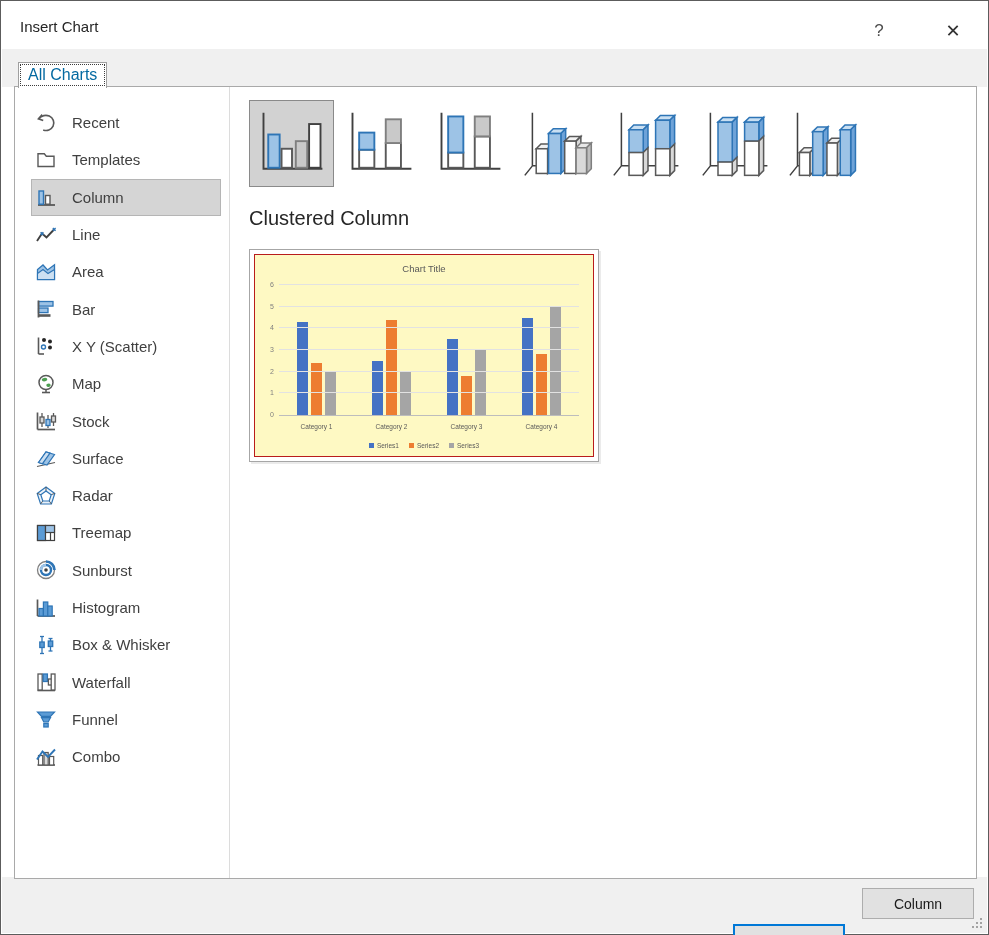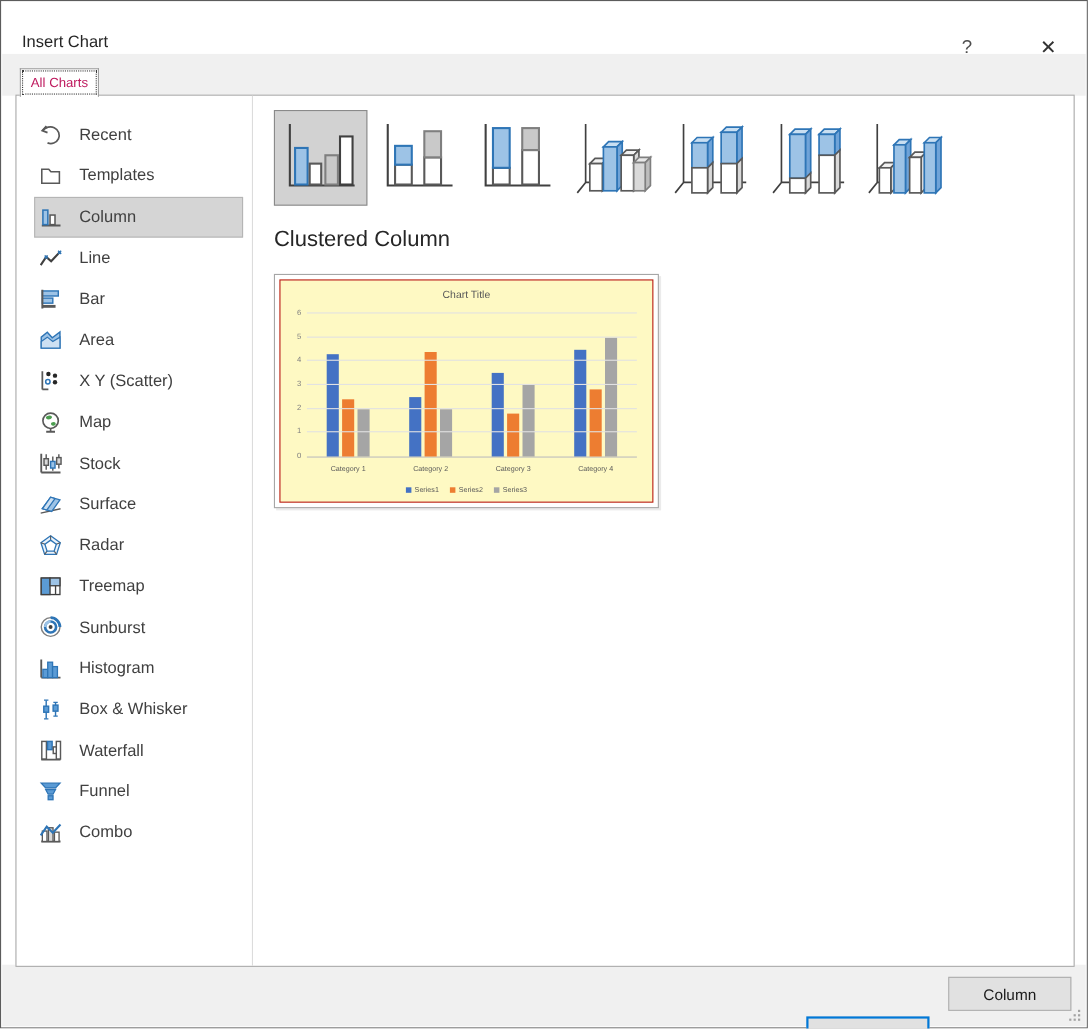--- a/index.html
+++ b/index.html
@@ -1,31 +1,31 @@
 <!DOCTYPE html>
 <html><head>
 <meta charset="utf-8">
 <style>
   html,body{margin:0;padding:0;background:#fff;}
   body{width:989px;height:935px;position:relative;font-family:"Liberation Sans",sans-serif;
        -webkit-font-smoothing:antialiased;}
   .dialog{position:absolute;inset:0;background:#fff;border:1px solid #5c5c5c;box-sizing:border-box;}
 
   
-  .titlebar{position:absolute;left:1px;right:1px;top:16px;height:47px;background:#fff;}
+  .titlebar{position:absolute;left:1px;right:1px;top:4px;height:47px;background:#fff;}
   .title{position:absolute;left:18px;top:13px;font-size:15px;color:#262626;}
   .winbtn{position:absolute;top:10px;width:34px;height:30px;text-align:center;line-height:30px;
           font-size:17px;color:#4d4d4d;cursor:default;background:transparent;border:none;}
   .helpbtn{left:860px;}
   .closebtn{left:934px;font-size:18px;color:#333;}
 
   
   .tabstrip{position:absolute;left:1px;right:1px;top:48px;height:38px;background:#f0f0f0;}
   .tab{position:absolute;left:17px;top:61px;height:26px;padding:0 9px;background:#fff;
-       border:1px solid #9f9f9f;border-bottom:none;z-index:3;font-size:12px;color:#be185d;
+       border:1px solid #9f9f9f;border-bottom:none;z-index:3;font-size:16px;color:#0369a1;
        line-height:24px;outline:1px dotted #3c3c3c;outline-offset:-3px;box-sizing:border-box;}
 
   
   .pane{position:absolute;left:13px;top:85px;width:963px;height:793px;background:#fff;
         border:1px solid #a9a9a9;box-sizing:border-box;z-index:1;}
 
   
   .sidebar{position:absolute;left:0;top:0;bottom:0;width:215px;border-right:1px solid #dcdcdc;
            padding-top:17px;box-sizing:border-box;overflow:hidden;}
   .side-item{height:37.3px;display:flex;align-items:center;gap:14px;font-size:15px;color:#404040;
@@ -114,35 +114,35 @@
             <g fill="none">
               <polyline points="2,17 7,9.5 11.5,13.5 19.5,5" stroke="#404040" stroke-width="1.9"></polyline>
               <path d="M5.6 8.2 l2.8 2.8 M8.4 8.2 l-2.8 2.8" stroke="#2E75B6" stroke-width="1.3"></path>
               <path d="M17.8 4 l2.8 2.8 M20.6 4 l-2.8 2.8" stroke="#2E75B6" stroke-width="1.3"></path>
             </g>
           </svg>
           <span>Line</span>
         </div>
         <div class="side-item">
           <svg width="24" height="22" viewBox="0 0 22 22">
+            <path d="M2.5 18.5 V8.5 L8 4 L12.5 9 L19.5 3.8 V18.5 Z" fill="#9DC3E6" stroke="#2E75B6" stroke-width="1.3"></path>
+            <path d="M2.5 18.5 V12.5 L8 8.5 L13 12.5 L19.5 8.5 V18.5 Z" fill="#CDE0F2" stroke="#2E75B6" stroke-width="1.1"></path>
+          </svg>
+          <span>Area</span>
+        </div>
+        <div class="side-item">
+          <svg width="24" height="22" viewBox="0 0 22 22">
             <g stroke-width="1.3">
               <rect x="3.5" y="3.5" width="14.5" height="4.6" fill="#9DC3E6" stroke="#2E75B6"></rect>
               <rect x="3.5" y="10" width="9.5" height="4.6" fill="#9DC3E6" stroke="#2E75B6"></rect>
               <rect x="3.5" y="16.2" width="12" height="2.6" fill="#595959"></rect>
               <line x1="3.5" y1="2.5" x2="3.5" y2="19.5" stroke="#595959" stroke-width="1.8"></line>
             </g>
           </svg>
           <span>Bar</span>
-        </div>
-        <div class="side-item">
-          <svg width="24" height="22" viewBox="0 0 22 22">
-            <path d="M2.5 18.5 V8.5 L8 4 L12.5 9 L19.5 3.8 V18.5 Z" fill="#9DC3E6" stroke="#2E75B6" stroke-width="1.3"></path>
-            <path d="M2.5 18.5 V12.5 L8 8.5 L13 12.5 L19.5 8.5 V18.5 Z" fill="#CDE0F2" stroke="#2E75B6" stroke-width="1.1"></path>
-          </svg>
-          <span>Area</span>
         </div>
         <div class="side-item">
           <svg width="24" height="22" viewBox="0 0 22 22">
             <g>
               <line x1="3.5" y1="2.5" x2="3.5" y2="19" stroke="#595959" stroke-width="1.6"></line>
               <line x1="3.5" y1="19" x2="9" y2="19" stroke="#595959" stroke-width="1.6"></line>
               <circle cx="9" cy="5" r="2" fill="#262626"></circle>
               <circle cx="15" cy="6.5" r="2" fill="#262626"></circle>
               <circle cx="8.5" cy="12" r="2" fill="#fff" stroke="#2E75B6" stroke-width="1.4"></circle>
               <circle cx="15" cy="12.5" r="2" fill="#262626"></circle>

